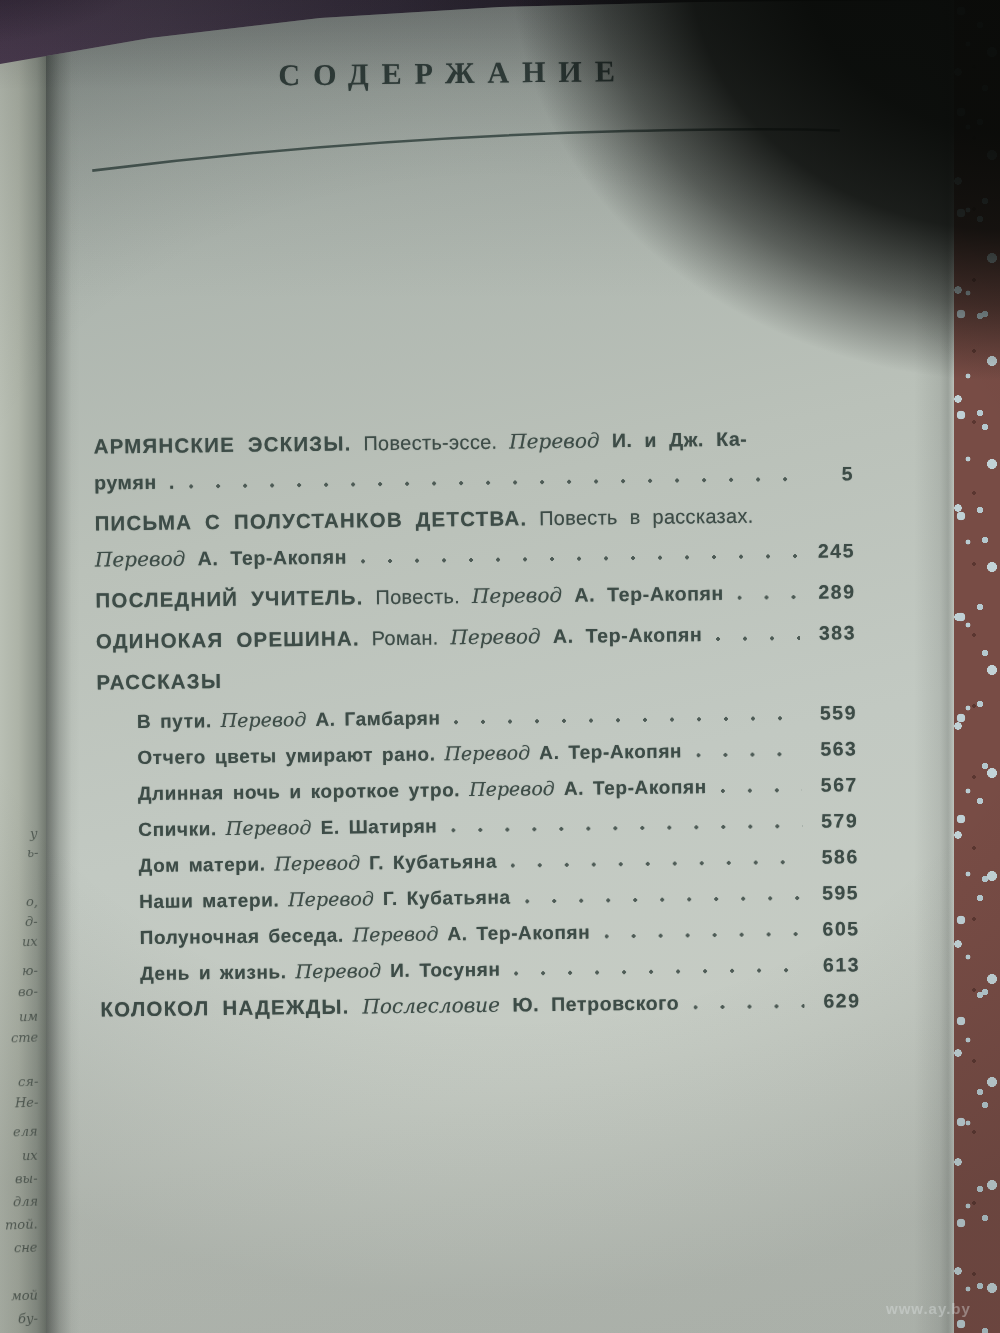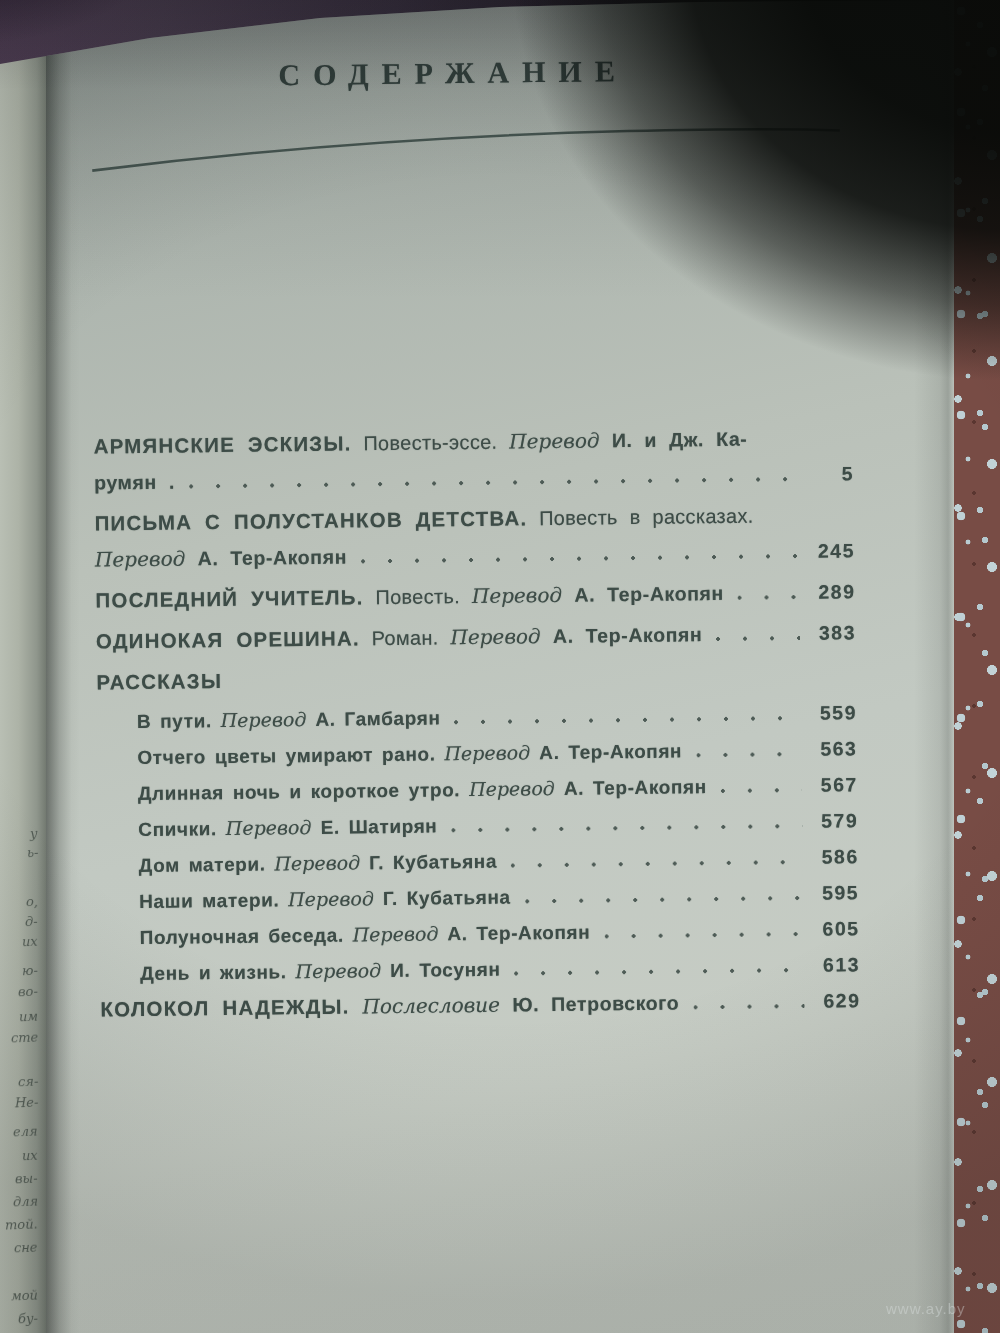--- a/index.html
+++ b/index.html
@@ -68,21 +68,21 @@
 
   
   .shadow-tr{position:absolute;inset:0;z-index:8;pointer-events:none;
     background:
       radial-gradient(ellipse 640px 540px at 101% -3%,rgba(8,10,8,.97) 32%,rgba(8,10,8,.88) 50%,rgba(8,10,8,.5) 64%,rgba(8,10,8,0) 78%),
       radial-gradient(ellipse 300px 160px at -4% -5%,rgba(18,14,24,.75),rgba(0,0,0,0) 70%),
       linear-gradient(180deg,rgba(20,18,24,.18) 0,rgba(0,0,0,0) 90px),
       radial-gradient(ellipse 900px 700px at 50% 45%,rgba(0,0,0,0) 60%,rgba(25,28,26,.14) 100%);}
 
   .watermark{position:absolute;left:886px;top:1300px;z-index:9;font-size:15px;
-    letter-spacing:1px;color:rgba(225,232,232,.38);}
+    letter-spacing:1px;color:rgba(225,232,232,.38);font-weight:bold;}
 </style>
 </head>
 <body>
 
 <div class="photo">
   <div class="bg"></div>
   <div class="marble"></div>
 
   <div class="pages">
     <div class="facing">

